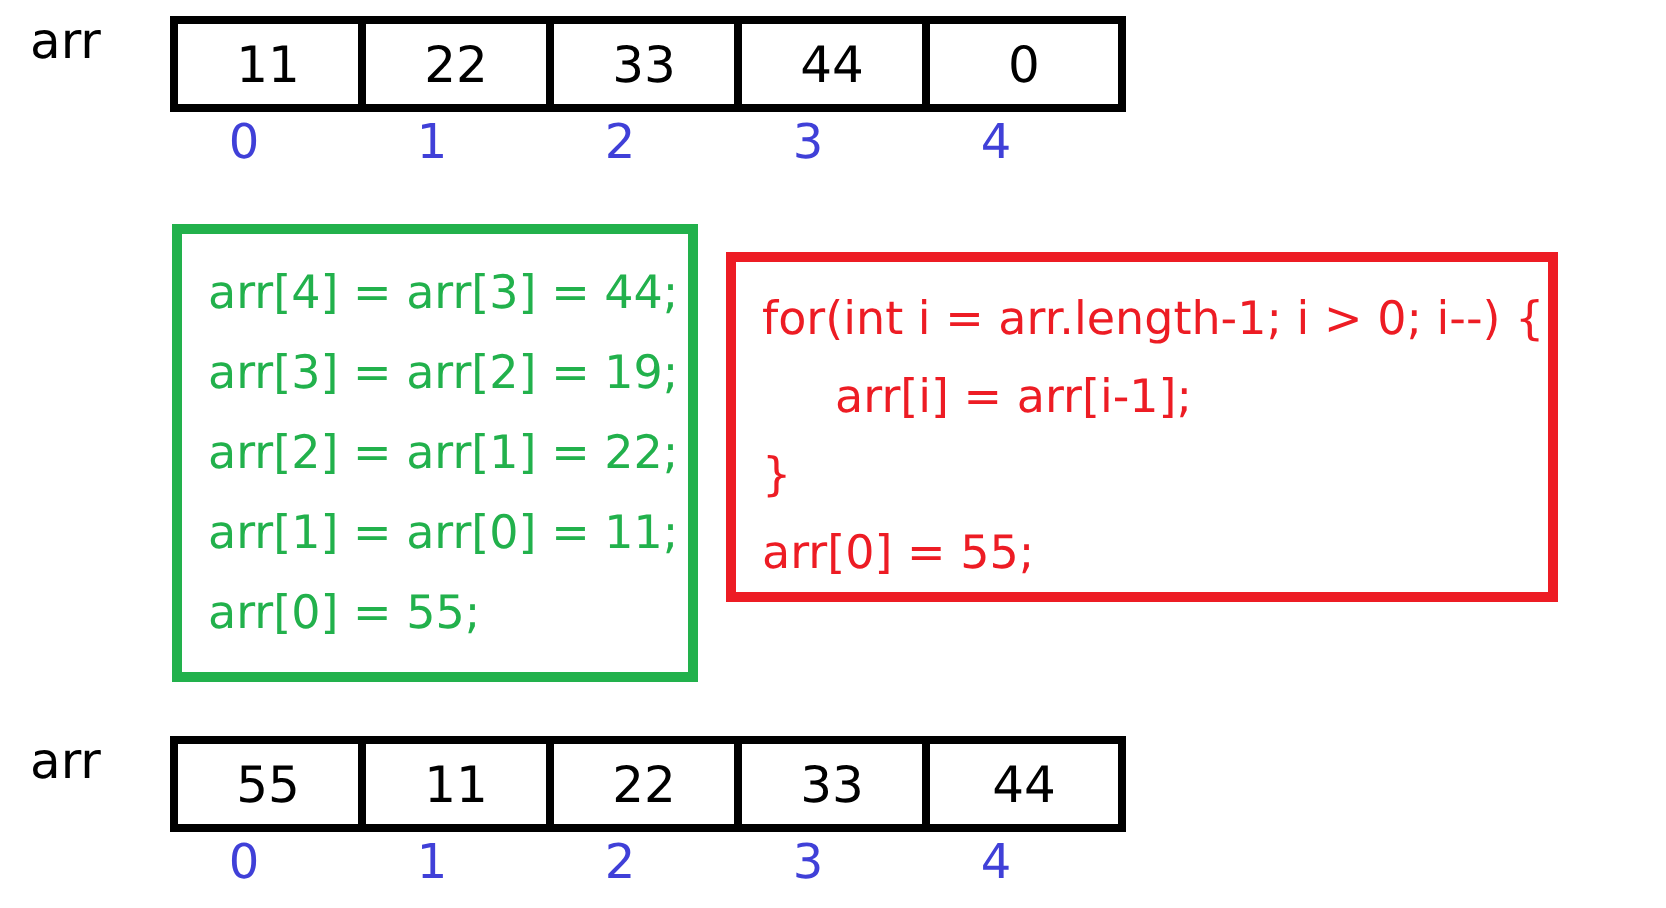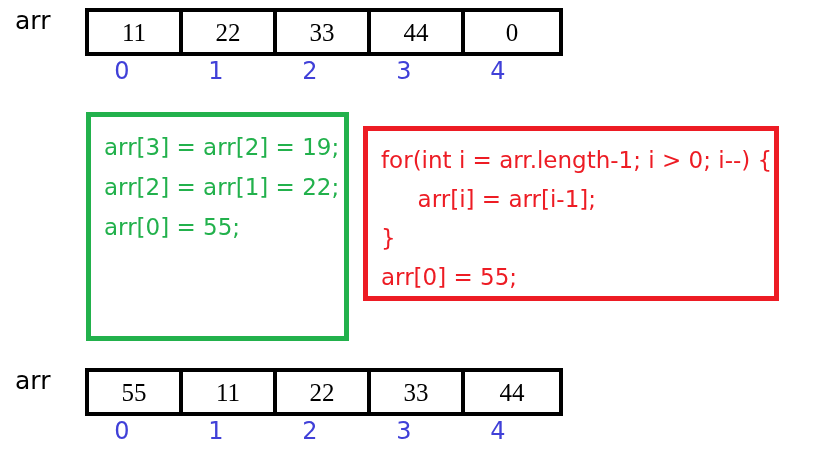--- a/index.html
+++ b/index.html
@@ -39,21 +39,20 @@
     box-sizing: border-box;
     font-size: 25px;
     color: #000000;
     line-height: 1;
   }
   .array-cells {
     display: flex;
     border: 4px solid #000000;
     box-sizing: border-box;
     height: 48px;
-    font-family: Liberation Serif, serif;
   }
   .array-cell {
     width: 94px;
     box-sizing: border-box;
     border-right: 4px solid #000000;
     display: flex;
     align-items: center;
     justify-content: center;
     font-size: 25px;
     color: #000000;
@@ -125,22 +124,24 @@
   <div class="index-row">
     <div class="index-cell">0</div>
     <div class="index-cell">1</div>
     <div class="index-cell">2</div>
     <div class="index-cell">3</div>
     <div class="index-cell">4</div>
   </div>
 </div>
 
 <div class="code-box" id="green-box">
+  <div class="code-line">arr[4] = arr[3] = 44;</div>
   <div class="code-line">arr[3] = arr[2] = 19;</div>
   <div class="code-line">arr[2] = arr[1] = 22;</div>
+  <div class="code-line">arr[1] = arr[0] = 11;</div>
   <div class="code-line">arr[0] = 55;</div>
 </div>
 
 <div class="code-box" id="red-box">
   <div class="code-line">for(int i = arr.length-1; i &gt; 0; i--) {</div>
   <div class="code-line">     arr[i] = arr[i-1];</div>
   <div class="code-line">}</div>
   <div class="code-line">arr[0] = 55;</div>
 </div>
 

